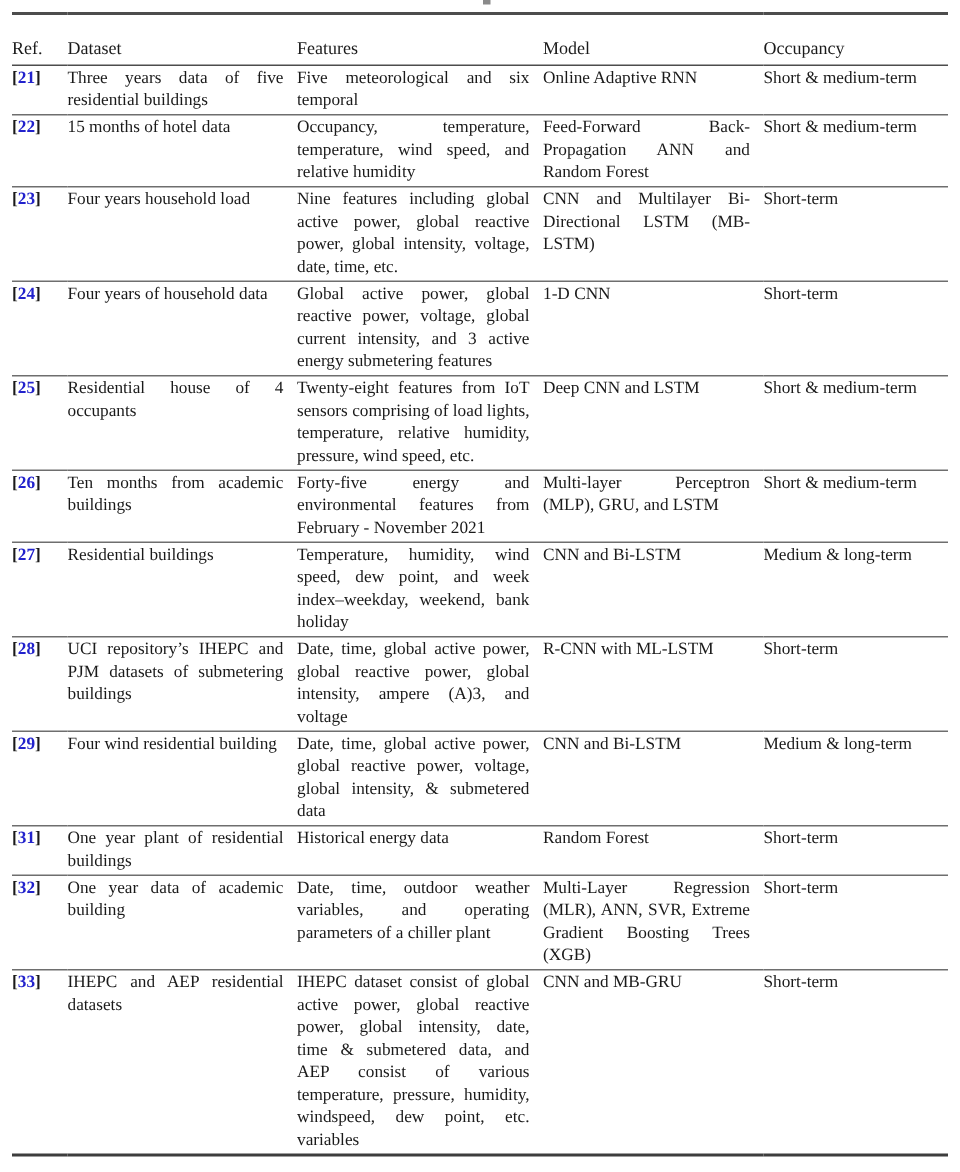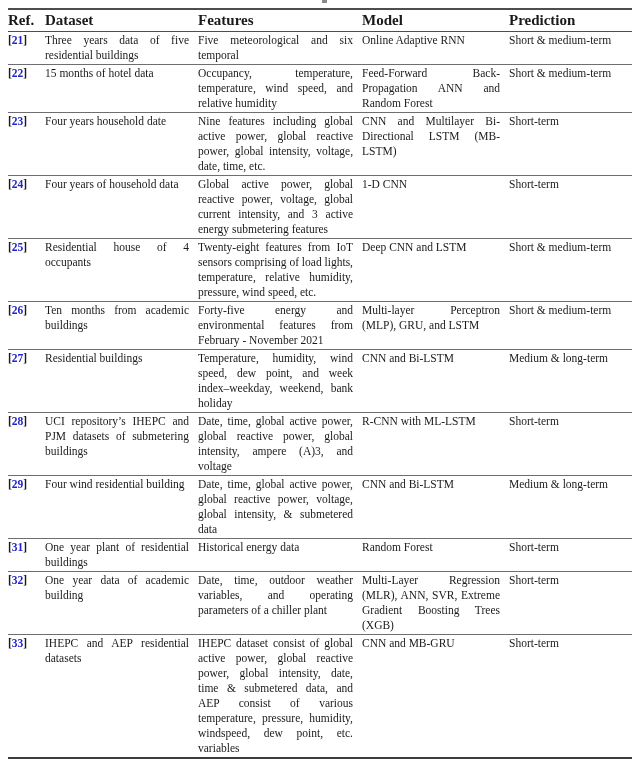--- a/index.html
+++ b/index.html
@@ -31,24 +31,24 @@
     border-top:2px solid var(--rule-heavy);
     border-bottom:2.5px solid #3d3d3d;
   }
   col.c-ref{width:37px;}
   col.c-dataset{width:153px;}
   col.c-features{width:164px;}
   col.c-model{width:147px;}
   col.c-prediction{width:123px;}
   th{
     text-align:left;
-    font-weight:bold;
-    font-size:15px;
+    font-weight:normal;
+    font-size:12px;
     line-height:15px;
-    padding:3px 8px 3px 0;
+    padding:15px 8px 3px 0;
     border-bottom:1.8px solid var(--rule-heavy);
     vertical-align:top;
   }
   td{
     vertical-align:top;
     font-size:11.5px;
     line-height:15px;
     padding:1px 9px 1px 0;
     border-top:1.2px solid var(--rule-light);
   }
@@ -81,41 +81,41 @@
       <col class="c-features">
       <col class="c-model">
       <col class="c-prediction">
     </colgroup>
     <thead>
       <tr>
         <th>Ref.</th>
         <th>Dataset</th>
         <th>Features</th>
         <th>Model</th>
-        <th>Prediction</th>
+        <th>Occupancy</th>
       </tr>
     </thead>
     <tbody id="table-body">
         <tr>
       <td class="ref-cell"><span class="bracket">[</span><a class="refnum">21</a><span class="bracket">]</span></td>
       <td class="just dataset-cell">Three years data of five residential buildings</td>
       <td class="just features-cell">Five meteorological and six temporal</td>
       <td class="just model-cell">Online Adaptive RNN</td>
       <td class="prediction-cell">Short &amp; medium-term</td>
     </tr>
         <tr>
       <td class="ref-cell"><span class="bracket">[</span><a class="refnum">22</a><span class="bracket">]</span></td>
       <td class="just dataset-cell">15 months of hotel data</td>
       <td class="just features-cell">Occupancy, temperature, temperature, wind speed, and relative humidity</td>
       <td class="just model-cell">Feed-Forward Back-Propagation ANN and Random Forest</td>
       <td class="prediction-cell">Short &amp; medium-term</td>
     </tr>
         <tr>
       <td class="ref-cell"><span class="bracket">[</span><a class="refnum">23</a><span class="bracket">]</span></td>
-      <td class="just dataset-cell">Four years household date</td>
+      <td class="just dataset-cell">Four years household load</td>
       <td class="just features-cell">Nine features including global active power, global reactive power, global intensity, voltage, date, time, etc.</td>
       <td class="just model-cell">CNN and Multilayer Bi-Directional LSTM (MB-LSTM)</td>
       <td class="prediction-cell">Short-term</td>
     </tr>
         <tr>
       <td class="ref-cell"><span class="bracket">[</span><a class="refnum">24</a><span class="bracket">]</span></td>
       <td class="just dataset-cell">Four years of household data</td>
       <td class="just features-cell">Global active power, global reactive power, voltage, global current intensity, and 3 active energy submetering features</td>
       <td class="just model-cell">1-D CNN</td>
       <td class="prediction-cell">Short-term</td>

